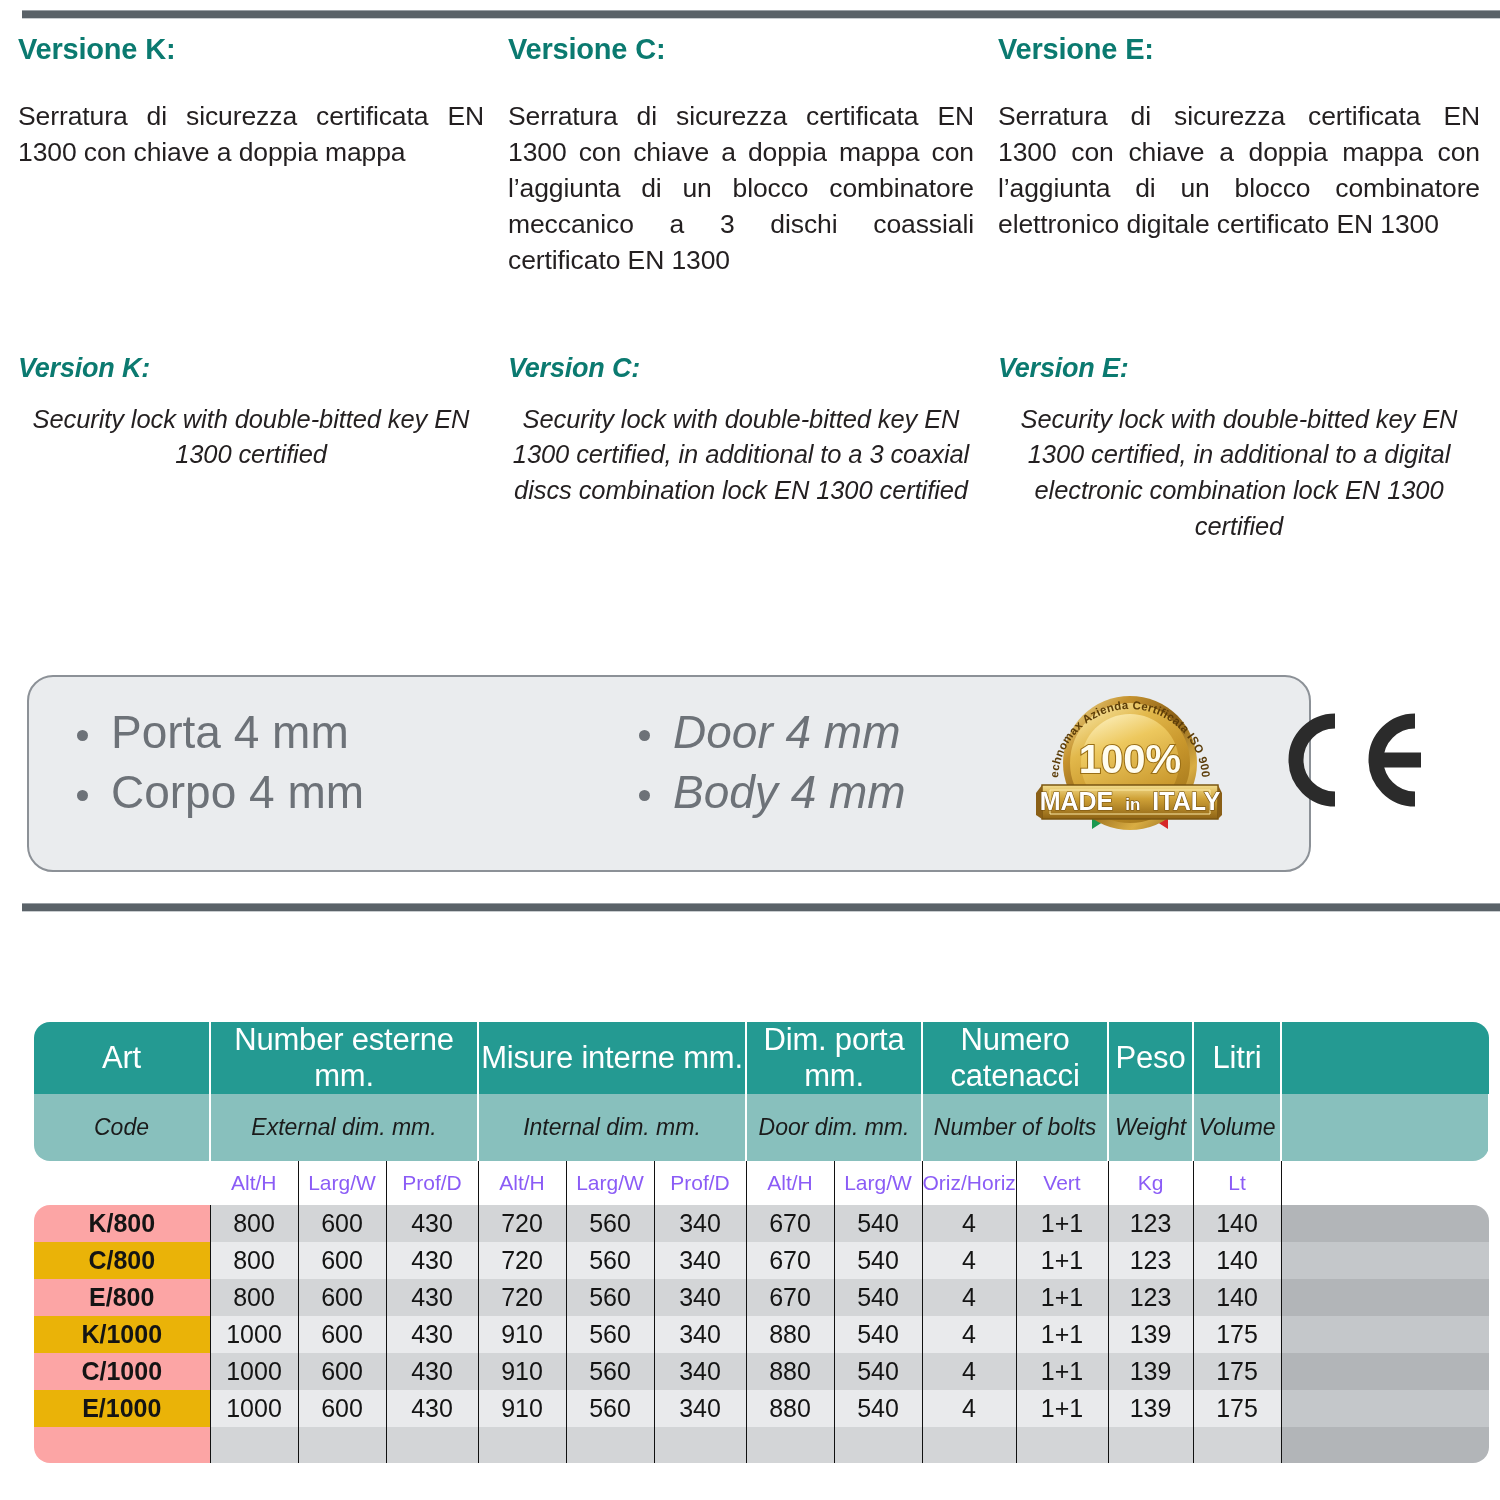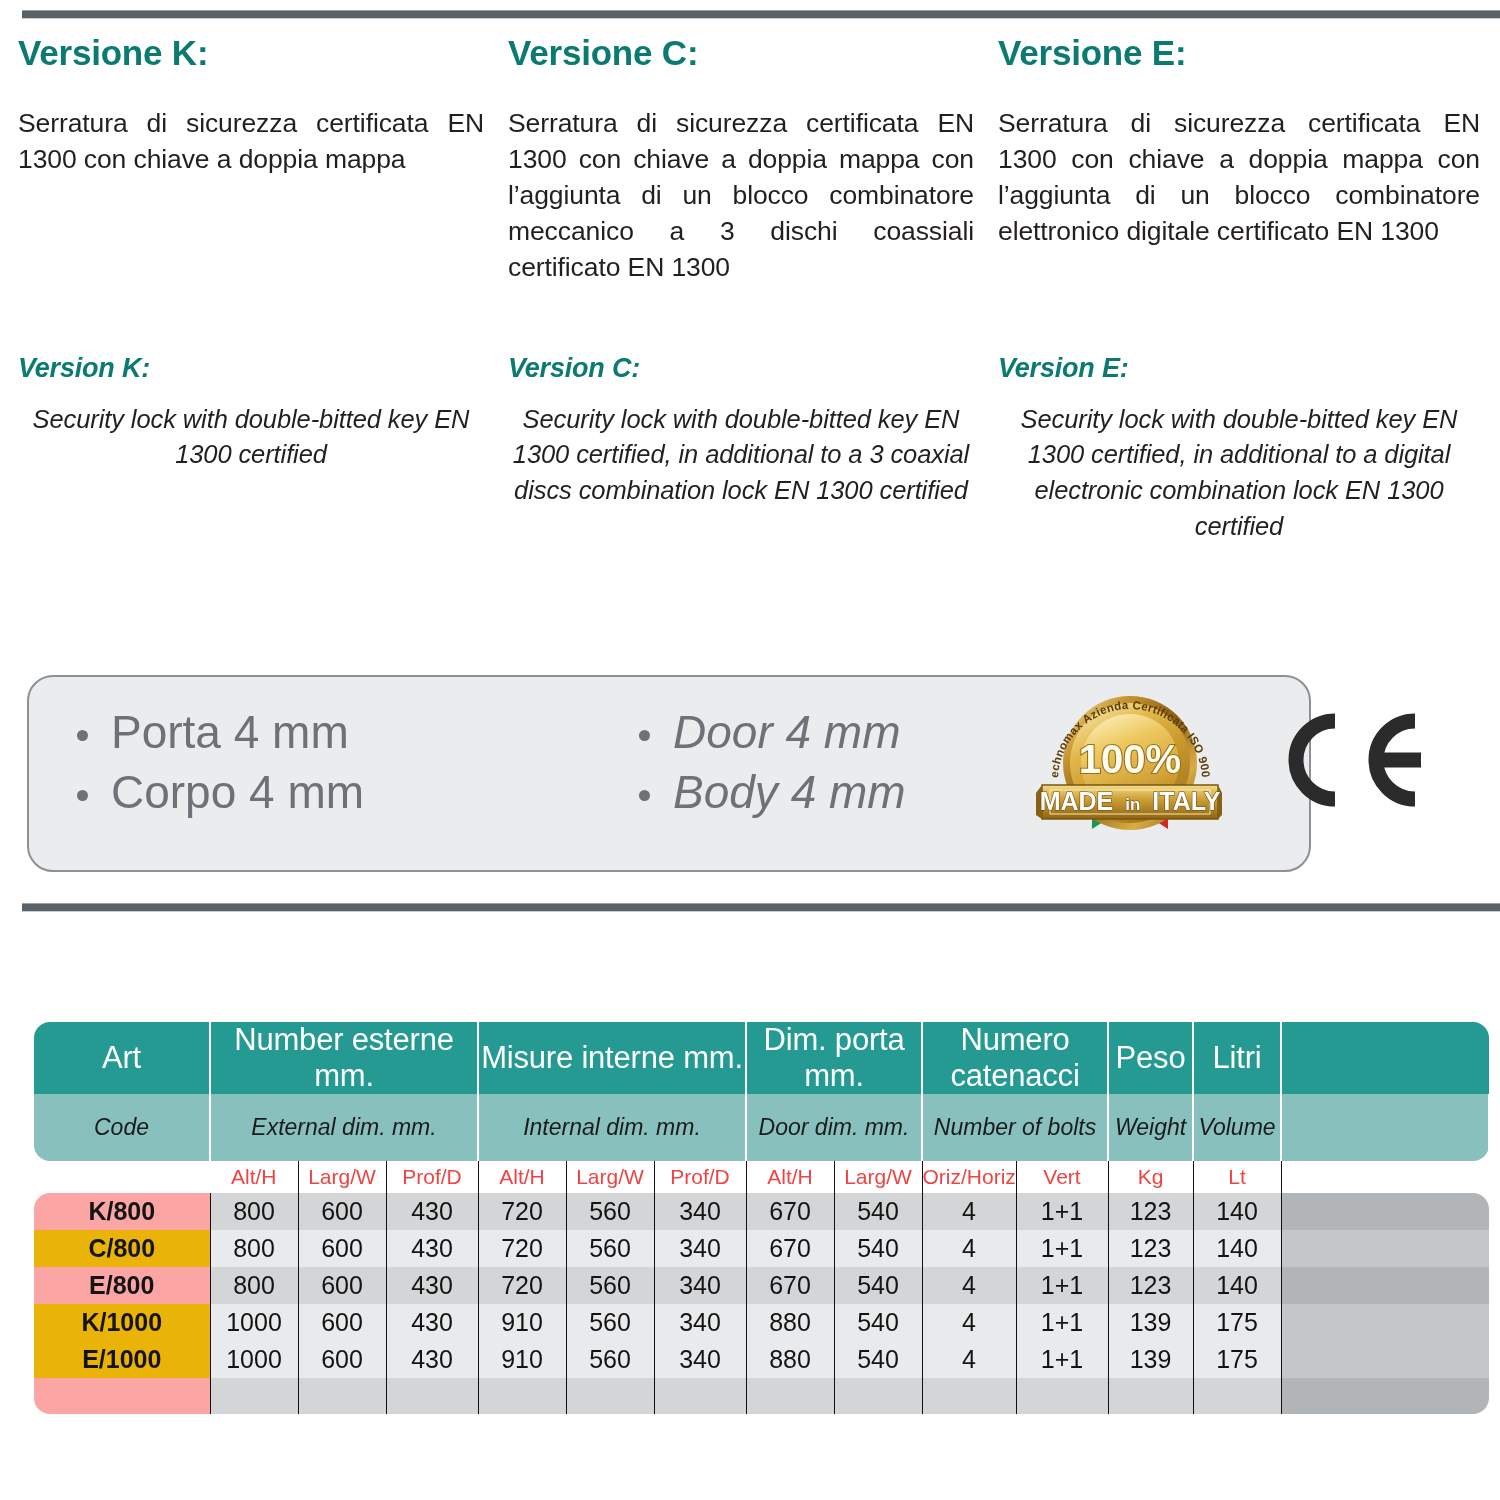--- a/index.html
+++ b/index.html
@@ -36,21 +36,21 @@
     left: 18px;
     width: 1470px;
     display: flex;
     gap: 0px;
   }
   .col { width: 490px; padding-right: 24px; box-sizing: border-box; }
   .col:nth-child(3) { padding-right: 8px; }
 
   .ver-head {
     color: #0b7a70;
-    font-size: 35px;
+    font-size: 29px;
     font-weight: bold;
     letter-spacing: -0.2px;
     margin: 0 0 32px 0;
     line-height: 1.1;
   }
   .ver-head.en { font-style: italic; font-size: 27px; margin-bottom: 18px;}
 
   .ver-body {
     font-size: 26.5px;
     line-height: 1.36;
@@ -176,22 +176,22 @@
     font-size: 23px;
     font-style: italic;
     border-right: 2px solid #ffffff;
     font-stretch: condensed;
   }
   .th2 td.first { border-bottom-left-radius: 16px; }
   .th2 td.last  { border-bottom-right-radius: 16px; }
 
   .th3 td {
     background: #ffffff;
-    color: #ef4444;
-    height: 32px;
+    color: #8b5cf6;
+    height: 44px;
     font-size: 21px;
     font-stretch: condensed;
     border-right: 1.5px solid #111111;
   }
   .th3 td.artcell { border-right: none; background:#ffffff; }
   .th3 td.endcell { border-right: none; }
 
   
   tr.dr td {
     height: 37px;
@@ -474,20 +474,36 @@
           <td>560</td>
           <td>340</td>
           <td>880</td>
           <td>540</td>
           <td>4</td>
           <td>1+1</td>
           <td>139</td>
           <td>175</td>
           <td class="tail"></td>
         </tr>
+        <tr class="dr odd">
+          <td class="code">C/1000</td>
+          <td>1000</td>
+          <td>600</td>
+          <td>430</td>
+          <td>910</td>
+          <td>560</td>
+          <td>340</td>
+          <td>880</td>
+          <td>540</td>
+          <td>4</td>
+          <td>1+1</td>
+          <td>139</td>
+          <td>175</td>
+          <td class="tail"></td>
+        </tr>
         <tr class="dr even">
           <td class="code">E/1000</td>
           <td>1000</td>
           <td>600</td>
           <td>430</td>
           <td>910</td>
           <td>560</td>
           <td>340</td>
           <td>880</td>
           <td>540</td>

